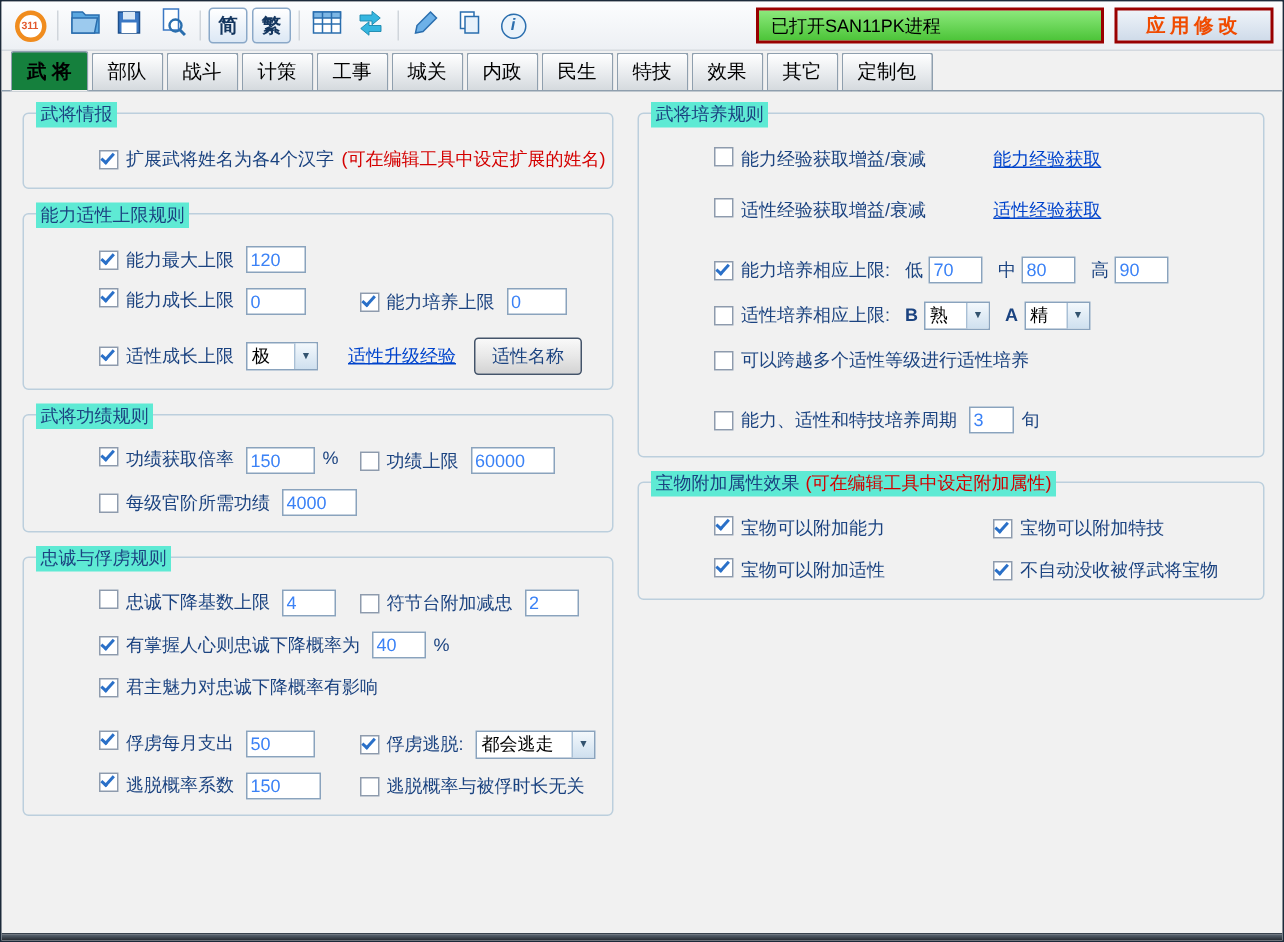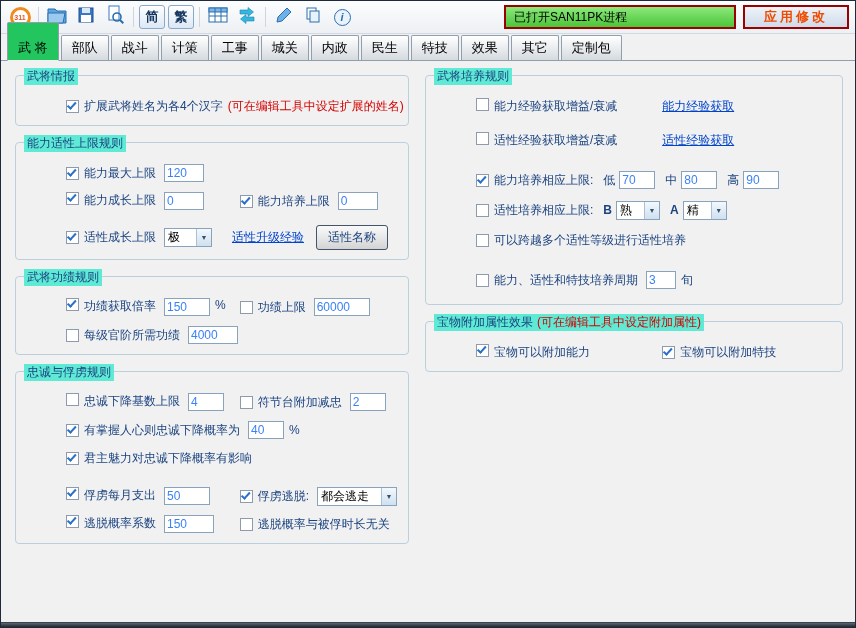--- a/index.html
+++ b/index.html
@@ -40,21 +40,21 @@
   .apply-btn { border: 2px solid #990000; height: 24px; width: 106px; display: flex; align-items: center;
     justify-content: center; background: linear-gradient(#eef3f9,#cfdbe9); color: #f04b00;
     font-weight: bold; font-size: 13px; letter-spacing: 3px; cursor: default; }
 
   
   .tabbar { flex: none; display: flex; align-items: flex-end; padding: 4px 4px 0 6px; height: 27px;
     border-bottom: 1px solid #8f9fae; background: #f1f1f1; }
   .tab { padding: 3px 10px; font-size: 13px; color: #000; margin-right: 2px; white-space: nowrap;
     background: linear-gradient(#ffffff,#e8ebee 55%,#d5dade); border: 1px solid #8f9fae; border-bottom: none;
     border-radius: 2px 2px 0 0; cursor: default; }
-  .tab.selected { background: #22c55e; font-weight: normal; padding-top: 16px; margin-bottom: -1px;
+  .tab.selected { background: #15803d; font-weight: bold; padding-top: 4px; margin-bottom: -1px;
     border-bottom: 1px solid #f1f1f1; }
 
   
   .content { flex: 1; display: flex; gap: 16px; padding: 14px 12px 0 14px; }
   .col-left { width: 394px; flex: none; }
   .col-right { flex: 1; }
   .grp { position: relative; border: 1px solid #bccfdd; border-radius: 4px; padding: 12px 8px 9px 8px; margin-bottom: 16px; }
   .grp-title { position: absolute; top: -8px; left: 8px; background: #5eead4; padding: 0 3px;
     font-size: 12px; color: #1b4380; display: flex; gap: 4px; white-space: nowrap; }
   .row { display: flex; align-items: center; margin-top: 8px; font-size: 12px; color: #1b4380; min-height: 20px; padding-left: 42px; }
@@ -371,18 +371,28 @@
         <div class="row">
           <div class="c1">
             <span class="cb" data-checked="true"></span>
             <span class="lbl">宝物可以附加能力</span>
           </div>
           <div class="c2">
             <span class="cb" data-checked="true"></span>
             <span class="lbl">宝物可以附加特技</span>
           </div>
         </div>
+        <div class="row">
+          <div class="c1">
+            <span class="cb" data-checked="true"></span>
+            <span class="lbl">宝物可以附加适性</span>
+          </div>
+          <div class="c2">
+            <span class="cb" data-checked="true"></span>
+            <span class="lbl">不自动没收被俘武将宝物</span>
+          </div>
+        </div>
       </div>
     </div>
   </div>
 
   <div class="bottom-frame"></div>
 </div>
 
 </body></html>

